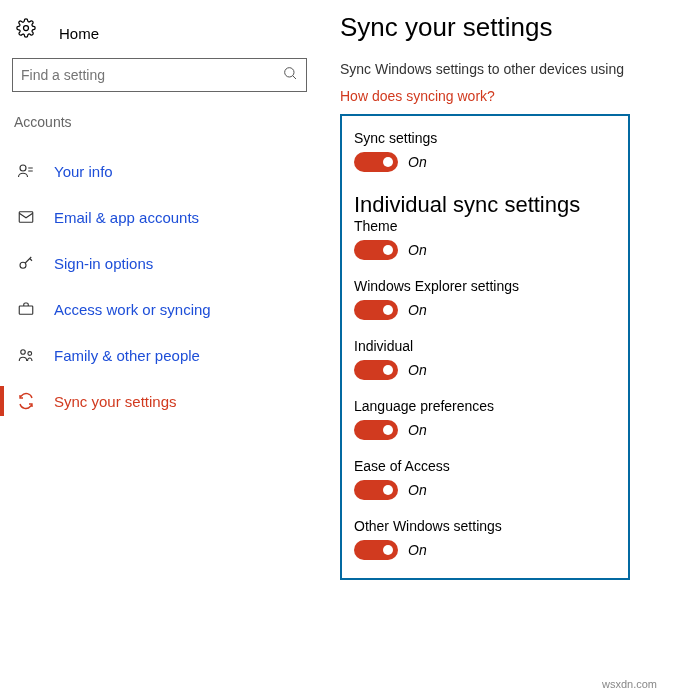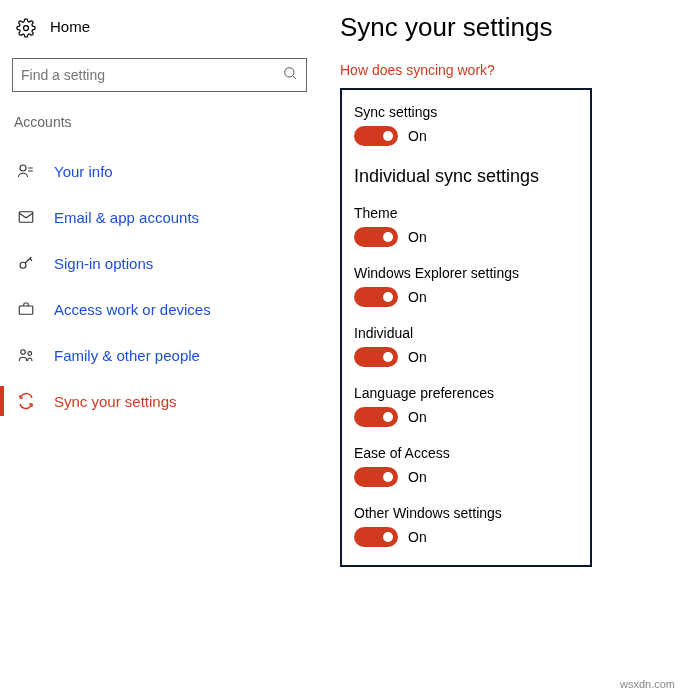--- a/index.html
+++ b/index.html
@@ -15,22 +15,22 @@
       color: #000;
       display: flex;
       position: relative;
     }
     .sidebar {
       width: 340px;
       padding: 18px 0 0 12px;
     }
     .home-row {
       display: flex;
-      align-items: flex-start;
-      gap: 14px;
+      align-items: flex-end;
+      gap: 23px;
       padding-left: 4px;
       margin-bottom: 16px;
     }
     .home-label {
       font-size: 15px;
     }
     .search-box {
       border: 1px solid #666;
       height: 32px;
       width: 295px;
@@ -106,33 +106,34 @@
     }
     .link {
       color: #d13a1f;
       font-size: 14px;
       cursor: pointer;
       display: inline-block;
       margin-bottom: 10px;
       text-align: center;
     }
     .boxed {
-      border: 2px solid #0f172a;
-      width: 252px;
+      border: 2px solid #0369a1;
+      width: 290px;
       padding: 14px 12px 18px 12px;
     }
     .setting-label {
       font-size: 14px;
       margin-bottom: 6px;
     }
     .toggle-row {
       display: flex;
       align-items: center;
       gap: 10px;
       margin-bottom: 18px;
+      font-style: italic;
     }
     .toggle {
       width: 44px;
       height: 20px;
       background: #d13a1f;
       border-radius: 10px;
       position: relative;
       cursor: pointer;
     }
     .toggle::after {
@@ -142,29 +143,28 @@
       height: 10px;
       background: #fff;
       border-radius: 50%;
       top: 5px;
       right: 5px;
     }
     .toggle-state {
       font-size: 14px;
     }
     .section-title {
-      font-size: 18px;
+      font-size: 22px;
       font-weight: 400;
       margin-top: 20px;
-      margin-bottom: 18px;
     }
     .watermark {
       position: absolute;
       bottom: 4px;
-      right: 6px;
+      right: 24px;
       font-size: 11px;
       color: #888;
     }
   </style>
 </head>
 <body>
 
 <div class="sidebar">
   <div class="home-row">
     <span class="icon">
@@ -217,21 +217,21 @@
       </span>
       <span>Sign-in options</span>
     </li>
     <li class="nav-item">
       <span class="icon">
         <svg width="18" height="18" viewBox="0 0 24 24" fill="none" stroke="currentColor" stroke-width="1.5">
           <rect x="3" y="8" width="18" height="11" rx="1"></rect>
             <path d="M9 8V6a2 2 0 0 1 2-2h2a2 2 0 0 1 2 2v2"></path>
         </svg>
       </span>
-      <span>Access work or devices</span>
+      <span>Access work or syncing</span>
     </li>
     <li class="nav-item">
       <span class="icon">
         <svg width="18" height="18" viewBox="0 0 24 24" fill="none" stroke="currentColor" stroke-width="1.5">
           <circle cx="8" cy="8" r="3"></circle>
             <circle cx="17" cy="10" r="2.5"></circle>
             <path d="M3 20c0-3 2-5 5-5s5 2 5 5M14 20c0-2 1.5-4 3-4s3 2 3 4"></path>
         </svg>
       </span>
       <span>Family &amp; other people</span>
@@ -243,20 +243,21 @@
             <path d="M4 4v4h4M20 20v-4h-4"></path>
         </svg>
       </span>
       <span>Sync your settings</span>
     </li>
   </ul>
 </div>
 
 <div class="main">
   <h1 class="page-title">Sync your settings</h1>
+  <div class="subtitle">Sync Windows settings to other devices using</div>
   <a class="link">How does syncing work?</a>
 
   <div class="boxed">
     <div class="setting-label">Sync settings</div>
     <div class="toggle-row">
       <div class="toggle"></div>
       <span class="toggle-state">On</span>
     </div>
 
     <h2 class="section-title">Individual sync settings</h2>

